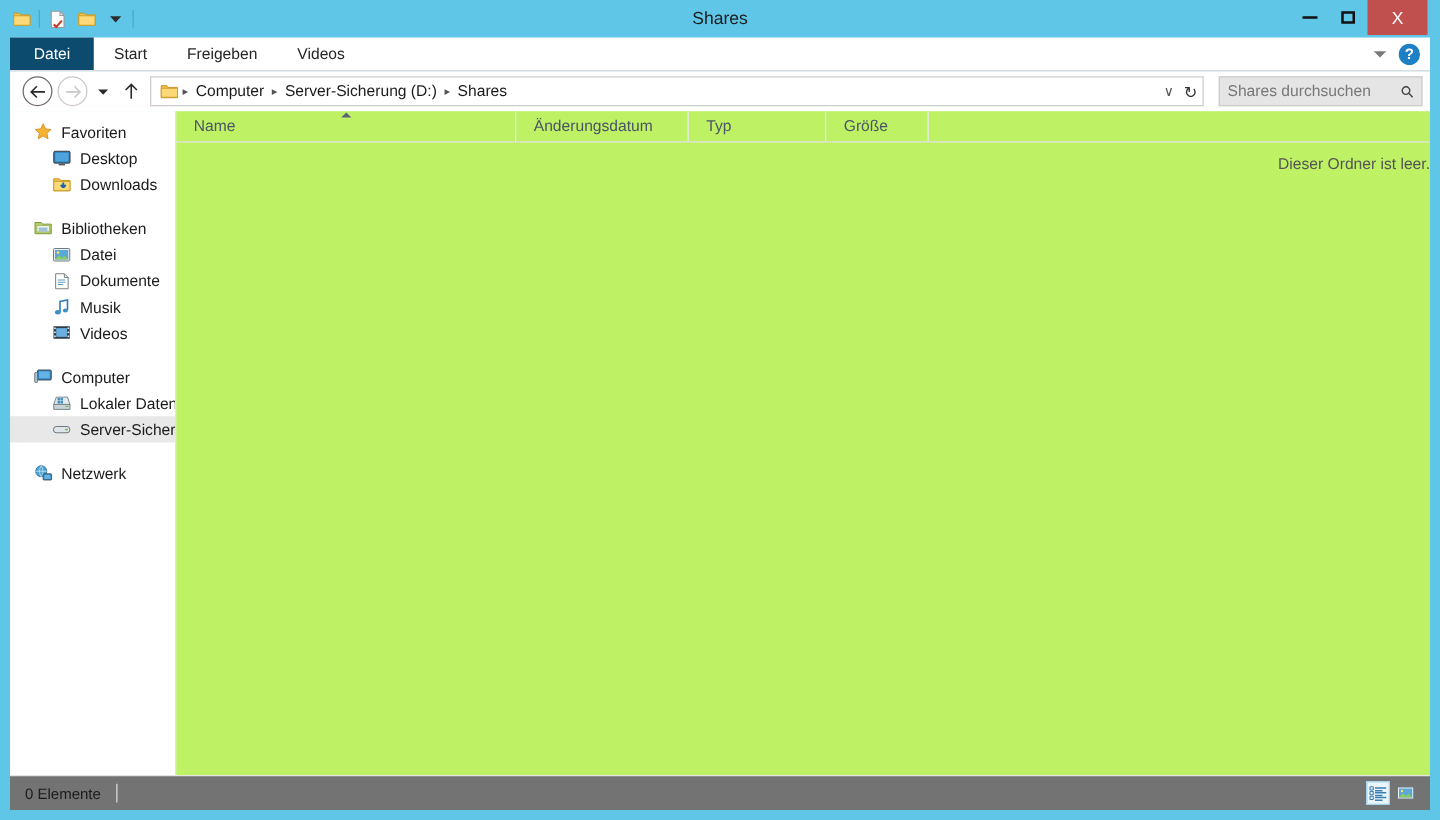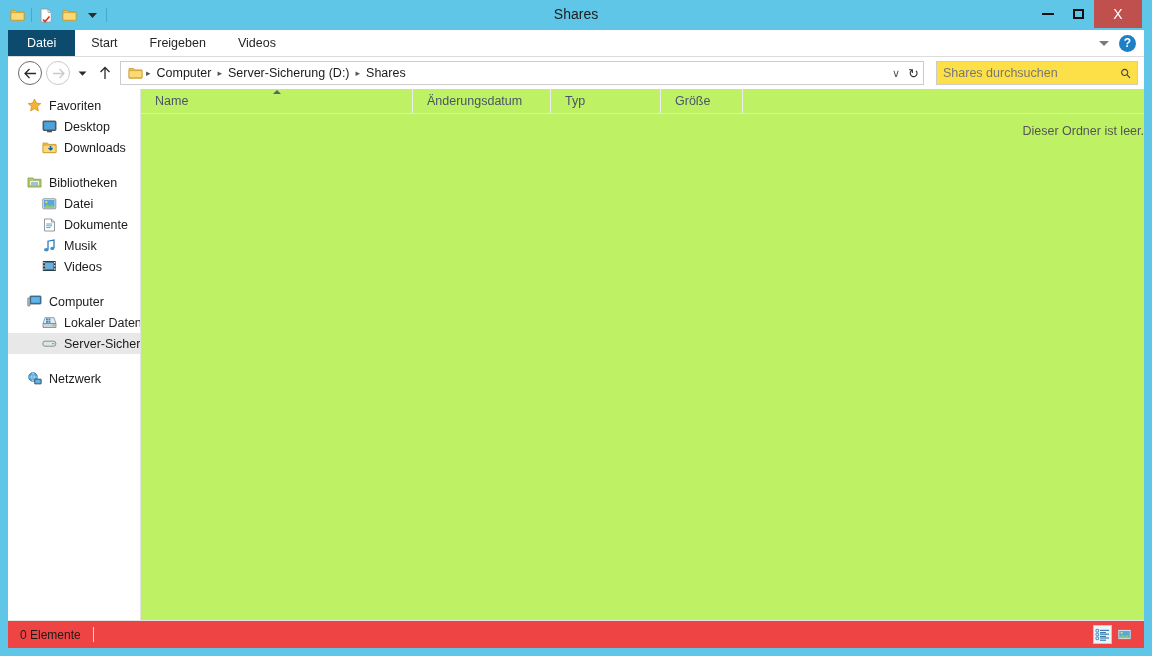--- a/index.html
+++ b/index.html
@@ -88,21 +88,21 @@
     display: flex; align-items: center; padding: 0 4px 0 6px;
     min-width: 0;
   }
   .crumbs { display: flex; align-items: center; gap: 0; flex: 1; min-width: 0; }
   .crumb { font-size: 12.5px; color: #1b1b1b; padding: 0 5px; white-space: nowrap; }
   .crumb-sep { font-size: 9px; color: #555; padding: 0 1px; }
   .addr-right { display: flex; align-items: center; gap: 8px; padding-left: 6px; }
   .addr-chev { font-size: 11px; color: #555; }
   .addr-refresh { font-size: 13px; color: #333; }
   .searchbox {
-    width: 202px; height: 24px; border: 1px solid #cccccc; background: #fde047;
+    width: 163px; height: 24px; border: 1px solid #cccccc; background: #e5e5e5;
     display: flex; align-items: center; padding: 0 6px; margin-left: 8px;
   }
   .search-ph { flex: 1; font-size: 12.5px; color: #777; }
   .search-icon { font-size: 13px; color: #444; transform: rotate(-45deg); }
 
   
   .body {
     flex: 1; display: flex; background: #fff;
     margin: 0 8px; min-height: 0;
   }
@@ -141,21 +141,21 @@
     border-bottom: 4px solid #5a6276;
   }
   .filelist { flex: 1; position: relative; }
   .empty-msg {
     position: absolute; top: 10px; left: 0; right: 0; text-align: right;
     font-size: 12.5px; color: #555;
   }
 
   
   .statusbar {
-    height: 28px; background: #ef4444; flex: none;
+    height: 28px; background: #737373; flex: none;
     display: flex; align-items: center; margin: 0 8px 0 8px;
     border-top: 1px solid #e4e4e4; padding-left: 12px;
   }
   .status-text { font-size: 12px; color: #1b1b1b; }
   .status-sep { width: 1px; height: 15px; background: #dedede; margin-left: 12px; }
   .view-btns { margin-left: auto; display: flex; align-items: center; gap: 3px; padding-right: 10px; }
   .view-btn {
     width: 19px; height: 19px; display: flex; align-items: center; justify-content: center;
   }
   .view-btn.active { border: 1px solid #9fd6ee; background: #eaf6fc; }

